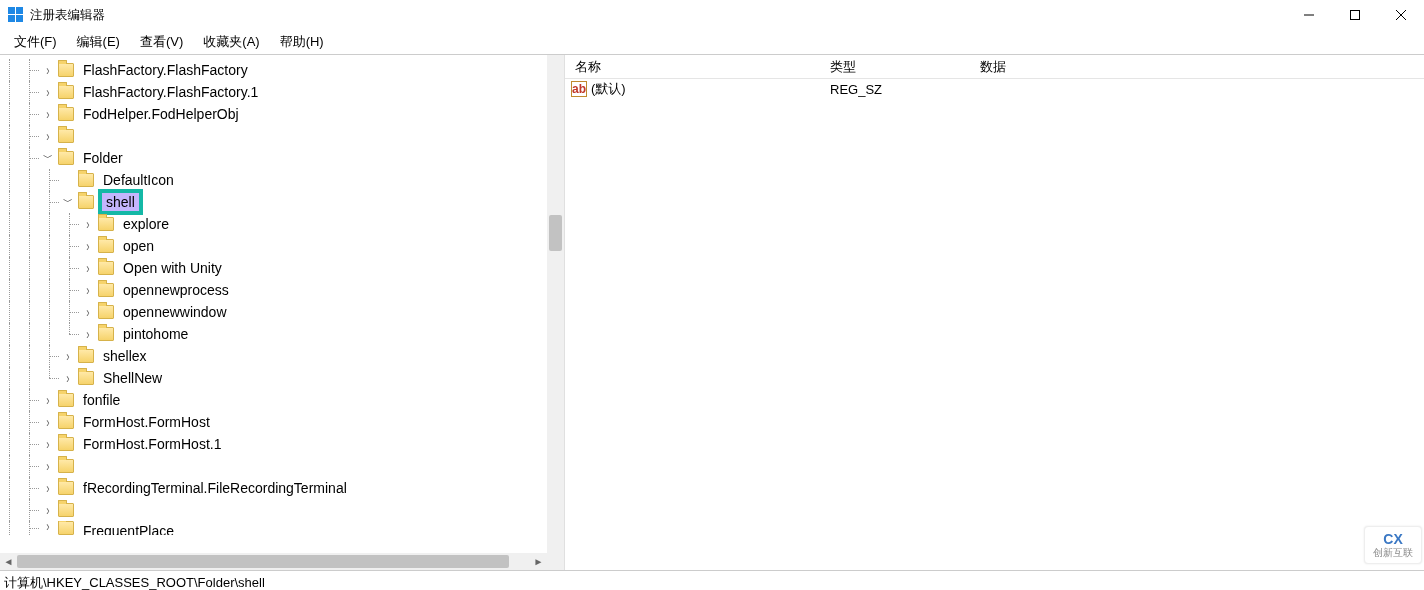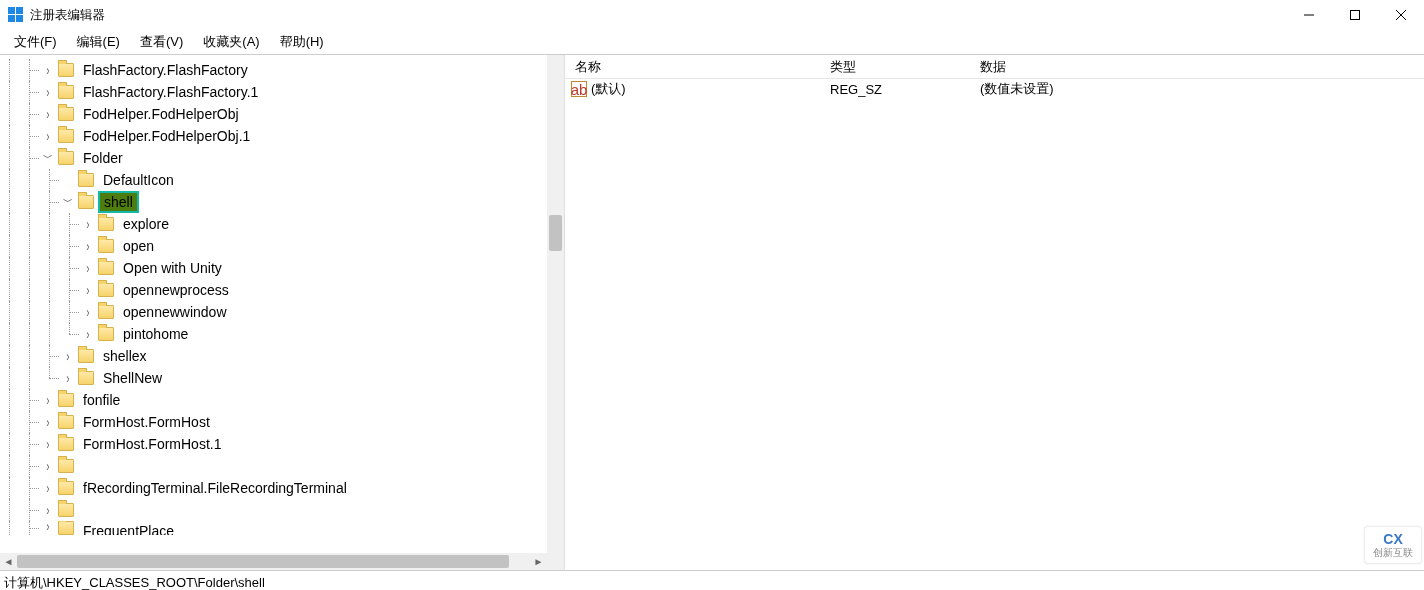--- a/index.html
+++ b/index.html
@@ -73,21 +73,21 @@
     background: linear-gradient(#ffe9a8,#f6d36b);
     border:1px solid #d6b24a; border-radius:1px;
   }
   .folder-icon::before{
     content:""; position:absolute; left:-1px; top:-4px; width:7px; height:3px;
     background:#f6d36b; border:1px solid #d6b24a; border-bottom:none;
     border-radius:1px 1px 0 0;
   }
   .node-label { padding:1px 4px; border:1px solid transparent; }
   .node-label.selected {
-    background:#4d7c0f; border:2px solid #14b8a6;
+    background:#c4b5fd; border:4px solid #14b8a6;
   }
   .vscroll {
     position:absolute; right:0; top:0; bottom:17px; width:17px;
     background:#f0f0f0;
   }
   .vscroll .thumb {
     position:absolute; left:2px; right:2px; top:160px; height:36px;
     background:#c2c2c2; border-radius:2px;
   }
   .hscroll {
@@ -114,21 +114,21 @@
   .list-row {
     height:20px; display:flex; align-items:center; font-size:13px;
   }
   .list-row .cell.name { width:255px; display:flex; align-items:center; padding-left:6px;}
   .list-row .cell.type { width:150px; padding-left:10px;}
   .list-row .cell.data { flex:1; padding-left:10px;}
   .string-icon {
     width:16px; height:16px; margin-right:4px;
     border:1px solid #c08a2e; background:#fff; position:relative;
     display:flex; align-items:center; justify-content:center;
-    font-size:15px; font-weight:normal; color:#c0392b;
+    font-size:12px; font-weight:bold; color:#c0392b;
   }
   .statusbar {
     height:20px; border-top:1px solid #ccc; display:flex; align-items:center;
     padding:12px 4px; font-size:13px;
   }
   .watermark {
     position:absolute; right:2px; bottom:26px; width:58px; height:38px;
     background:#fff; border:1px solid #eee; border-radius:4px;
     display:flex; align-items:center; justify-content:center;
     font-size:10px; color:#888; text-align:center; line-height:1.1;
@@ -205,21 +205,20 @@
           <span class="folder-icon"></span>
           <span class="node-label">FodHelper.FodHelperObj</span>
         </div>
         <div class="tree-row">
           <span class="lines">
             <span class="seg vline"></span>
             <span class="seg tee"></span>
           </span>
           <span class="expander" style="transform: scaleY(1.4); color: rgb(102, 102, 102);">›</span>
           <span class="folder-icon"></span>
-          <span class="node-label">FodHelper.FodHelperObj.1</span>
         </div>
         <div class="tree-row">
           <span class="lines">
             <span class="seg vline"></span>
             <span class="seg tee"></span>
           </span>
           <span class="expander" style="color: rgb(34, 34, 34);">﹀</span>
           <span class="folder-icon"></span>
           <span class="node-label">Folder</span>
         </div>
@@ -410,21 +409,20 @@
       <div class="col type">类型</div>
       <div class="col data">数据</div>
     </div>
     <div class="list-body" id="list-body">
         <div class="list-row">
           <div class="cell name">
             <span class="string-icon">ab</span>
             <span>(默认)</span>
           </div>
           <div class="cell type">REG_SZ</div>
-          <div class="cell data">(数值未设置)</div>
         </div>
       </div>
   </div>
 </div>
 
 <div class="statusbar">
   <span>计算机\HKEY_CLASSES_ROOT\Folder\shell</span>
 </div>
 
 <div class="watermark">

